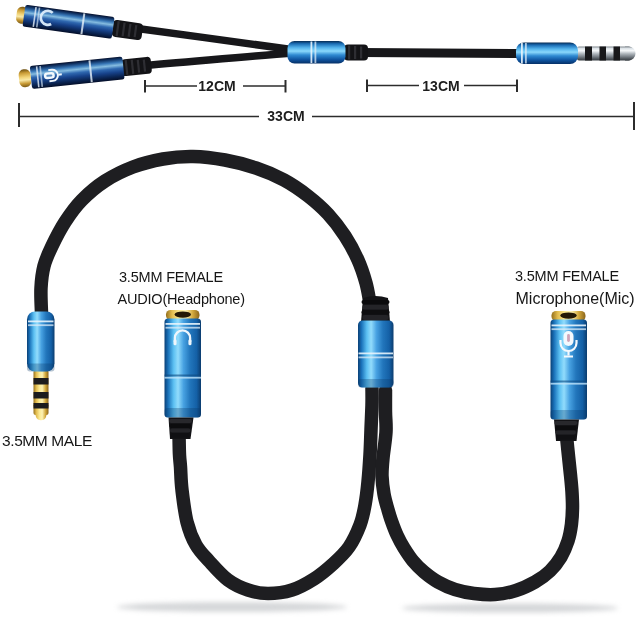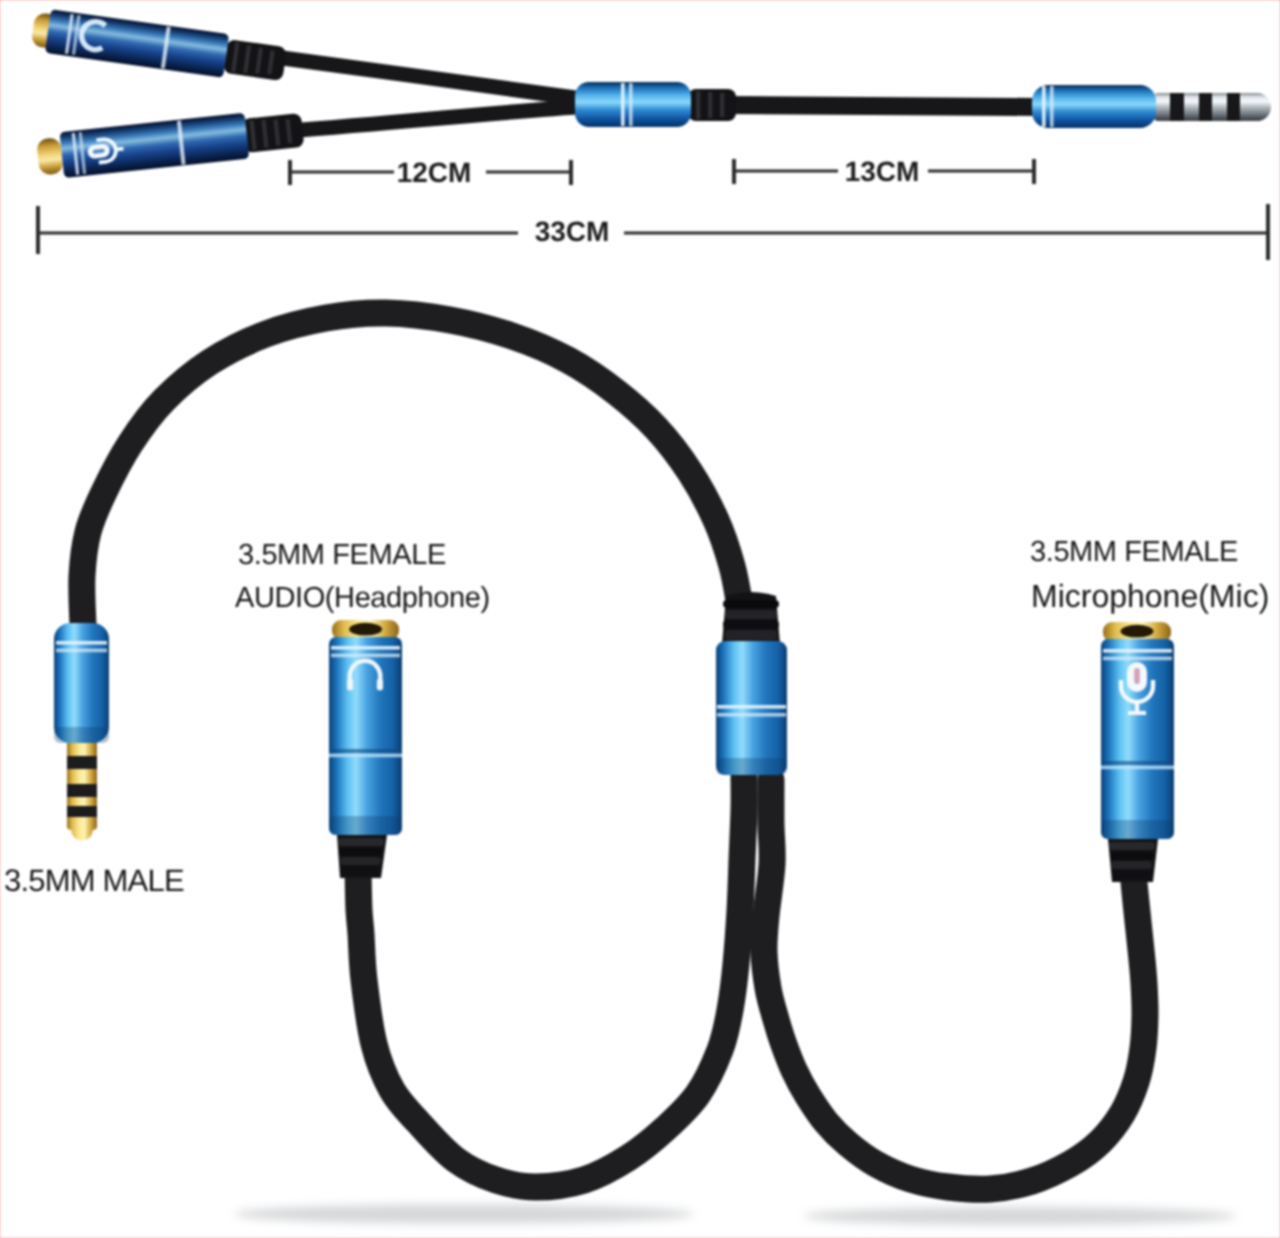--- a/index.html
+++ b/index.html
@@ -1,16 +1,16 @@
 <!DOCTYPE html>
 <html><head>
 <meta charset="utf-8">
 <style>
 html,body{margin:0;padding:0;background:#ffffff;}
-#stage{width:640px;height:619px;position:relative;overflow:hidden;background:#fca5a5;
+#stage{width:640px;height:619px;position:relative;overflow:hidden;background:#f97316;
 font-family:"Liberation Sans", sans-serif;}
 svg{display:block;}
 </style>
 </head>
 <body>
 <div id="stage">
 <svg width="640" height="619" viewBox="0 0 640 619" style="filter:blur(0.4px)">
 <defs>
   <linearGradient id="gNavy" x1="0" y1="0" x2="0" y2="1">
     <stop offset="0" stop-color="#050f2b"></stop>

